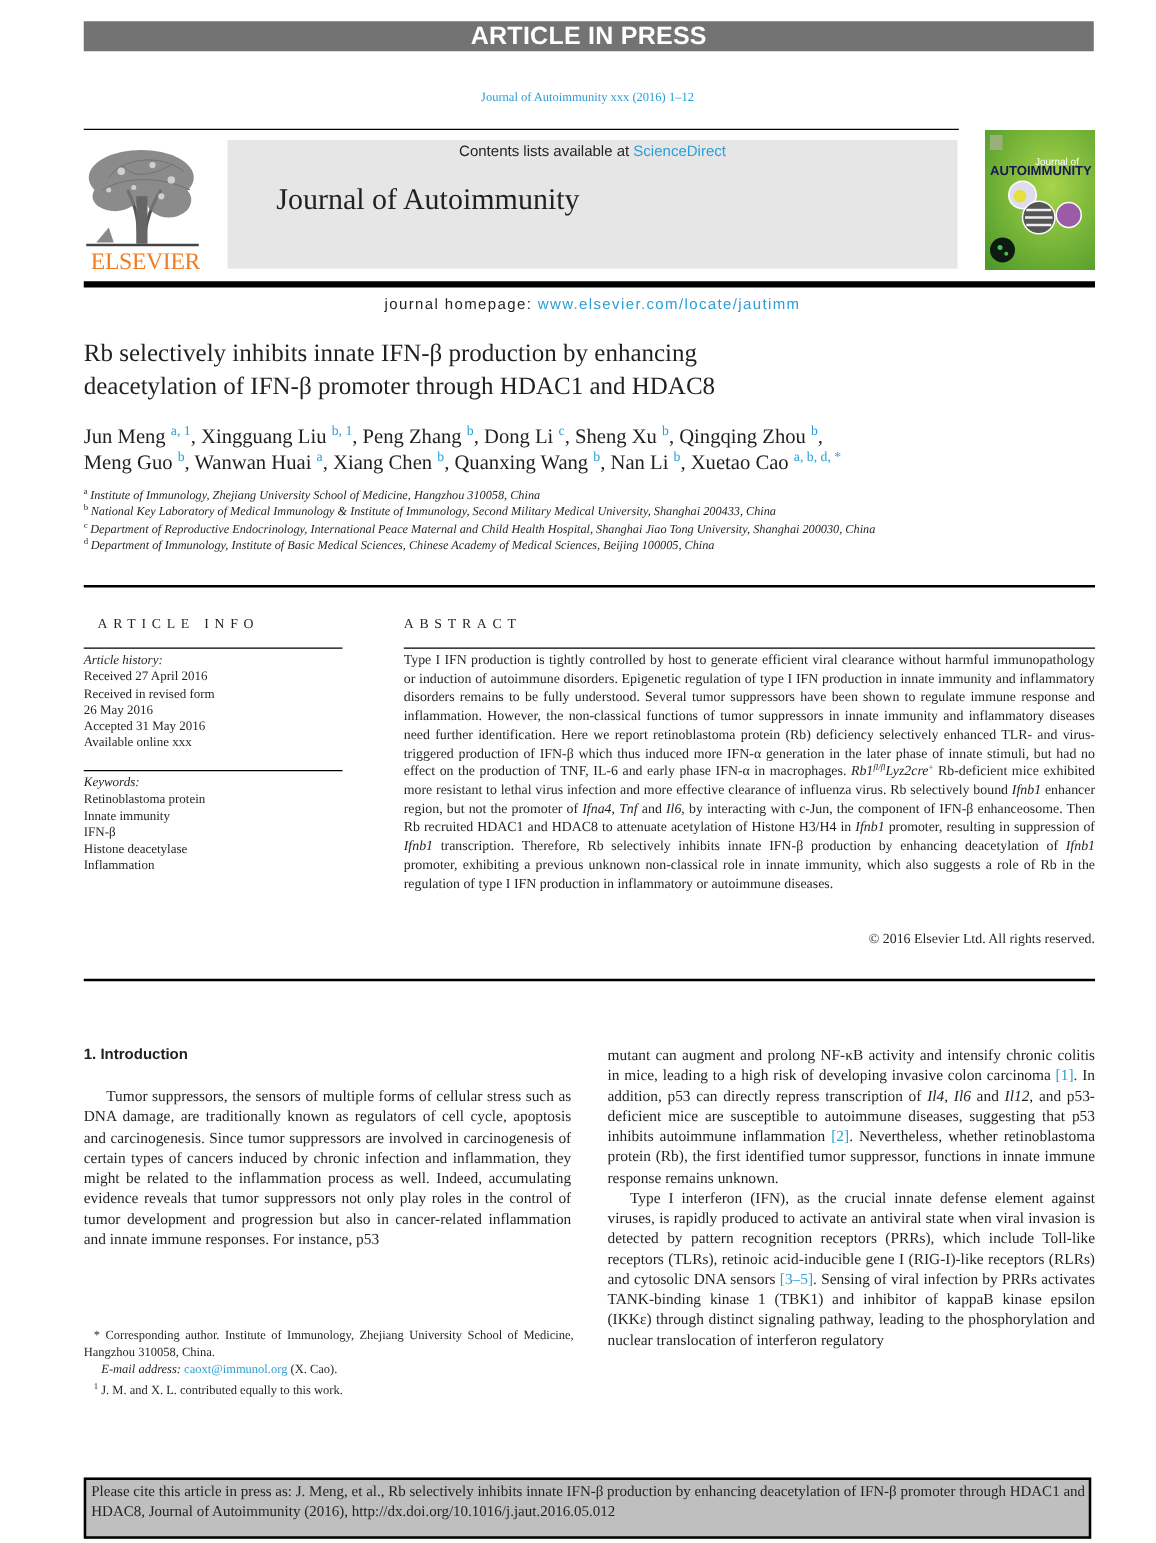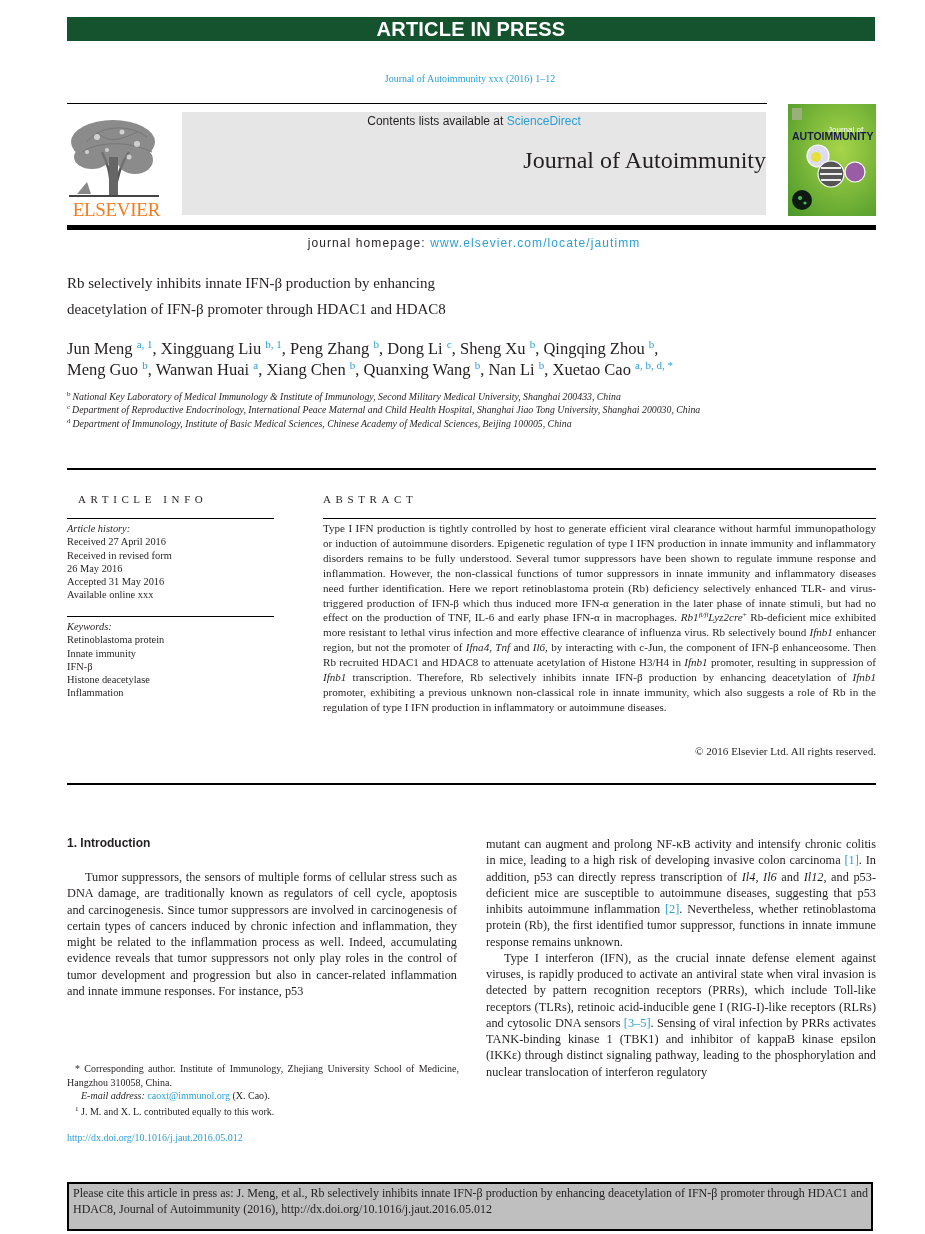--- a/index.html
+++ b/index.html
@@ -1,40 +1,40 @@
 <!DOCTYPE html>
 <html><head>
 <meta charset="utf-8">
 <style>
   html, body { margin: 0; padding: 0; background: #ffffff; }
   body { width: 925px; height: 1234px; position: relative; overflow: hidden;
          font-family: "Liberation Serif", "DejaVu Serif", serif; color: #231f20; }
   .abs { position: absolute; }
   a, .link { color: #2a9fd6; text-decoration: none; }
 
-  #aip-banner { left: 67px; top: 17px; width: 808px; height: 24px; background: #14532d;
+  #aip-banner { left: 67px; top: 17px; width: 808px; height: 24px; background: #737373;
     color: #ffffff; font-family: "Liberation Sans", sans-serif; font-weight: bold;
     font-size: 20px; text-align: center; line-height: 25px; letter-spacing: 0.2px; }
 
   #journal-ref { left: 0; width: 940px; top: 73px; text-align: center; font-size: 10px; color: #2a9fd6; }
 
   #header-top-rule { left: 67px; top: 103px; width: 700px; height: 1px; background: #000; }
   #elsevier-logo { left: 67px; top: 112px; width: 93px; height: 105px; }
   #elsevier-word { left: 67px; top: 199px; width: 93px; text-align: right;
     font-size: 19px; color: #f47c20; letter-spacing: -0.3px; }
   #header-box { left: 182px; top: 112px; width: 584px; height: 103px; background: #e6e6e6; }
   #contents-line { left: 182px; top: 114px; width: 584px; text-align: center;
     font-family: "Liberation Sans", sans-serif; font-size: 12px; color: #231f20; }
-  #journal-title { left: 182px; top: 147px; width: 584px; text-align: right; font-size: 24px; color: #231f20; }
+  #journal-title { left: 182px; top: 147px; width: 584px; text-align: left; font-size: 24px; color: #231f20; padding-left: 39px; }
   #homepage-line { left: 182px; top: 200px; width: 584px; text-align: center;
     font-family: "Liberation Sans", sans-serif; font-size: 12px; letter-spacing: 1.1px; color: #231f20; margin-top: 36px; }
   #cover { left: 788px; top: 104px; width: 88px; height: 112px; }
   #header-bottom-rule { left: 67px; top: 225px; width: 809px; height: 5px; background: #000; }
 
-  #title { left: 67px; top: 270px; width: 760px; font-size: 15px; line-height: 26px; color: #231f20; }
+  #title { left: 67px; top: 270px; width: 760px; font-size: 20px; line-height: 26px; color: #231f20; }
   #authors { left: 67px; top: 338px; width: 810px; font-size: 16.5px; line-height: 21px; color: #231f20; }
   #authors sup { color: #2a9fd6; font-size: 11px; vertical-align: 6px; line-height: 0; }
   #affils { left: 67px; top: 390px; width: 720px; font-size: 9.8px; font-style: italic; line-height: 13.3px; }
   #affils sup { font-size: 7px; font-style: normal; vertical-align: 4px; line-height: 0; margin-right: 2px; }
 
   #rule-mid { left: 67px; top: 468px; width: 809px; height: 2px; background: #000; }
 
   .sec-head { font-size: 11px; letter-spacing: 4.6px; color: #231f20; }
   #article-info-head { left: 78px; top: 493px; }
   #abstract-head { left: 323px; top: 493px; }
@@ -144,20 +144,21 @@
   <span><span>Qingqing Zhou</span> <sup>b</sup><span>,</span></span><br>
   <span><span>Meng Guo</span> <sup>b</sup><span>, </span></span>
   <span><span>Wanwan Huai</span> <sup>a</sup><span>, </span></span>
   <span><span>Xiang Chen</span> <sup>b</sup><span>, </span></span>
   <span><span>Quanxing Wang</span> <sup>b</sup><span>, </span></span>
   <span><span>Nan Li</span> <sup>b</sup><span>, </span></span>
   <span><span>Xuetao Cao</span> <sup>a, b, d, *</sup><span></span></span>
 </div>
 
 <div id="affils" class="abs">
+  <div><sup>a</sup><span>Institute of Immunology, Zhejiang University School of Medicine, Hangzhou 310058, China</span></div>
   <div><sup>b</sup><span>National Key Laboratory of Medical Immunology &amp; Institute of Immunology, Second Military Medical University, Shanghai 200433, China</span></div>
   <div><sup>c</sup><span>Department of Reproductive Endocrinology, International Peace Maternal and Child Health Hospital, Shanghai Jiao Tong University, Shanghai 200030, China</span></div>
   <div><sup>d</sup><span>Department of Immunology, Institute of Basic Medical Sciences, Chinese Academy of Medical Sciences, Beijing 100005, China</span></div>
 </div>
 
 <div id="rule-mid" class="abs"></div>
 
 <div id="article-info-head" class="abs sec-head">ARTICLE INFO</div>
 <div id="info-rule1" class="abs"></div>
 <div id="info-block" class="abs">
@@ -193,17 +194,16 @@
   <p><span>mutant can augment and prolong NF-κB activity and intensify chronic colitis in mice, leading to a high risk of developing invasive colon carcinoma </span><a>[1]</a><span>. In addition, p53 can directly repress transcription of </span><i>Il4</i><span>, </span><i>Il6</i><span> and </span><i>Il12</i><span>, and p53-deficient mice are susceptible to autoimmune diseases, suggesting that p53 inhibits autoimmune inflammation </span><a>[2]</a><span>. Nevertheless, whether retinoblastoma protein (Rb), the first identified tumor suppressor, functions in innate immune response remains unknown.</span></p>
   <p class="indent"><span>Type I interferon (IFN), as the crucial innate defense element against viruses, is rapidly produced to activate an antiviral state when viral invasion is detected by pattern recognition receptors (PRRs), which include Toll-like receptors (TLRs), retinoic acid-inducible gene I (RIG-I)-like receptors (RLRs) and cytosolic DNA sensors </span><a>[3–5]</a><span>. Sensing of viral infection by PRRs activates TANK-binding kinase 1 (TBK1) and inhibitor of kappaB kinase epsilon (IKKε) through distinct signaling pathway, leading to the phosphorylation and nuclear translocation of interferon regulatory</span></p>
 </div>
 
 <div id="footnotes" class="abs">
   <p style="text-indent:8px">* Corresponding author. Institute of Immunology, Zhejiang University School of Medicine, Hangzhou 310058, China.</p>
   <p style="padding-left:14px"><i>E-mail address: </i><a>caoxt@immunol.org</a><span> (X. Cao).</span></p>
   <p style="text-indent:8px"><sup style="font-size:7px">1</sup> <span>J. M. and X. L. contributed equally to this work.</span></p>
 </div>
 <div id="doi-block" class="abs">
-  <div><a>http://dx.doi.org/10.1016/j.jaut.2016.05.012</a></div>
 </div>
 
 <div id="cite-box" class="abs"></div>
 <div id="cite-text" class="abs">Please cite this article in press as: J. Meng, et al., Rb selectively inhibits innate IFN-β production by enhancing deacetylation of IFN-β promoter through HDAC1 and HDAC8, Journal of Autoimmunity (2016), http://dx.doi.org/10.1016/j.jaut.2016.05.012</div>
 
 </body></html>

